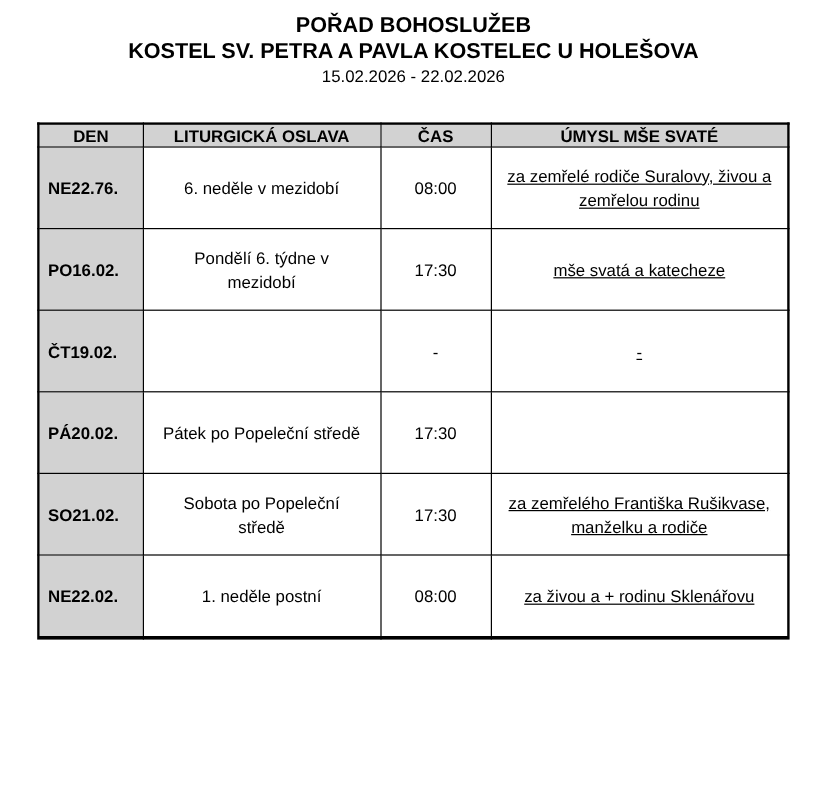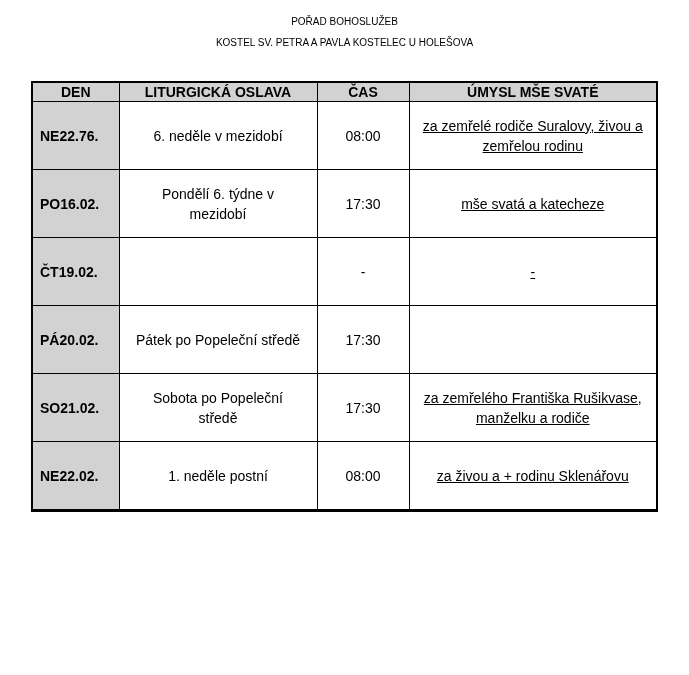--- a/index.html
+++ b/index.html
@@ -11,22 +11,22 @@
     overflow: hidden;
     font-family: "Liberation Sans", sans-serif;
     color: #000;
     -webkit-font-smoothing: antialiased;
   }
   .title-block {
     text-align: center;
     padding-top: 11px;
   }
   .title-line-main {
-    font-size: 10px;
-    font-weight: normal;
+    font-size: 18px;
+    font-weight: bold;
     line-height: 21px;
   }
   .title-line-date {
     font-size: 14px;
     font-weight: normal;
     line-height: 21px;
   }
   table.schedule {
     border-collapse: collapse;
     table-layout: fixed;
@@ -74,20 +74,21 @@
     line-height: 20px;
     text-decoration: underline;
   }
 </style>
 </head>
 <body>
 
 <div class="title-block">
   <div class="title-line-main">POŘAD BOHOSLUŽEB</div>
   <div class="title-line-main">KOSTEL SV. PETRA A PAVLA KOSTELEC U HOLEŠOVA</div>
+  <div class="title-line-date">15.02.2026 - 22.02.2026</div>
 </div>
 
 <table class="schedule">
   <colgroup>
     <col style="width:87px">
     <col style="width:198px">
     <col style="width:92px">
     <col style="width:248px">
   </colgroup>
   <thead>

